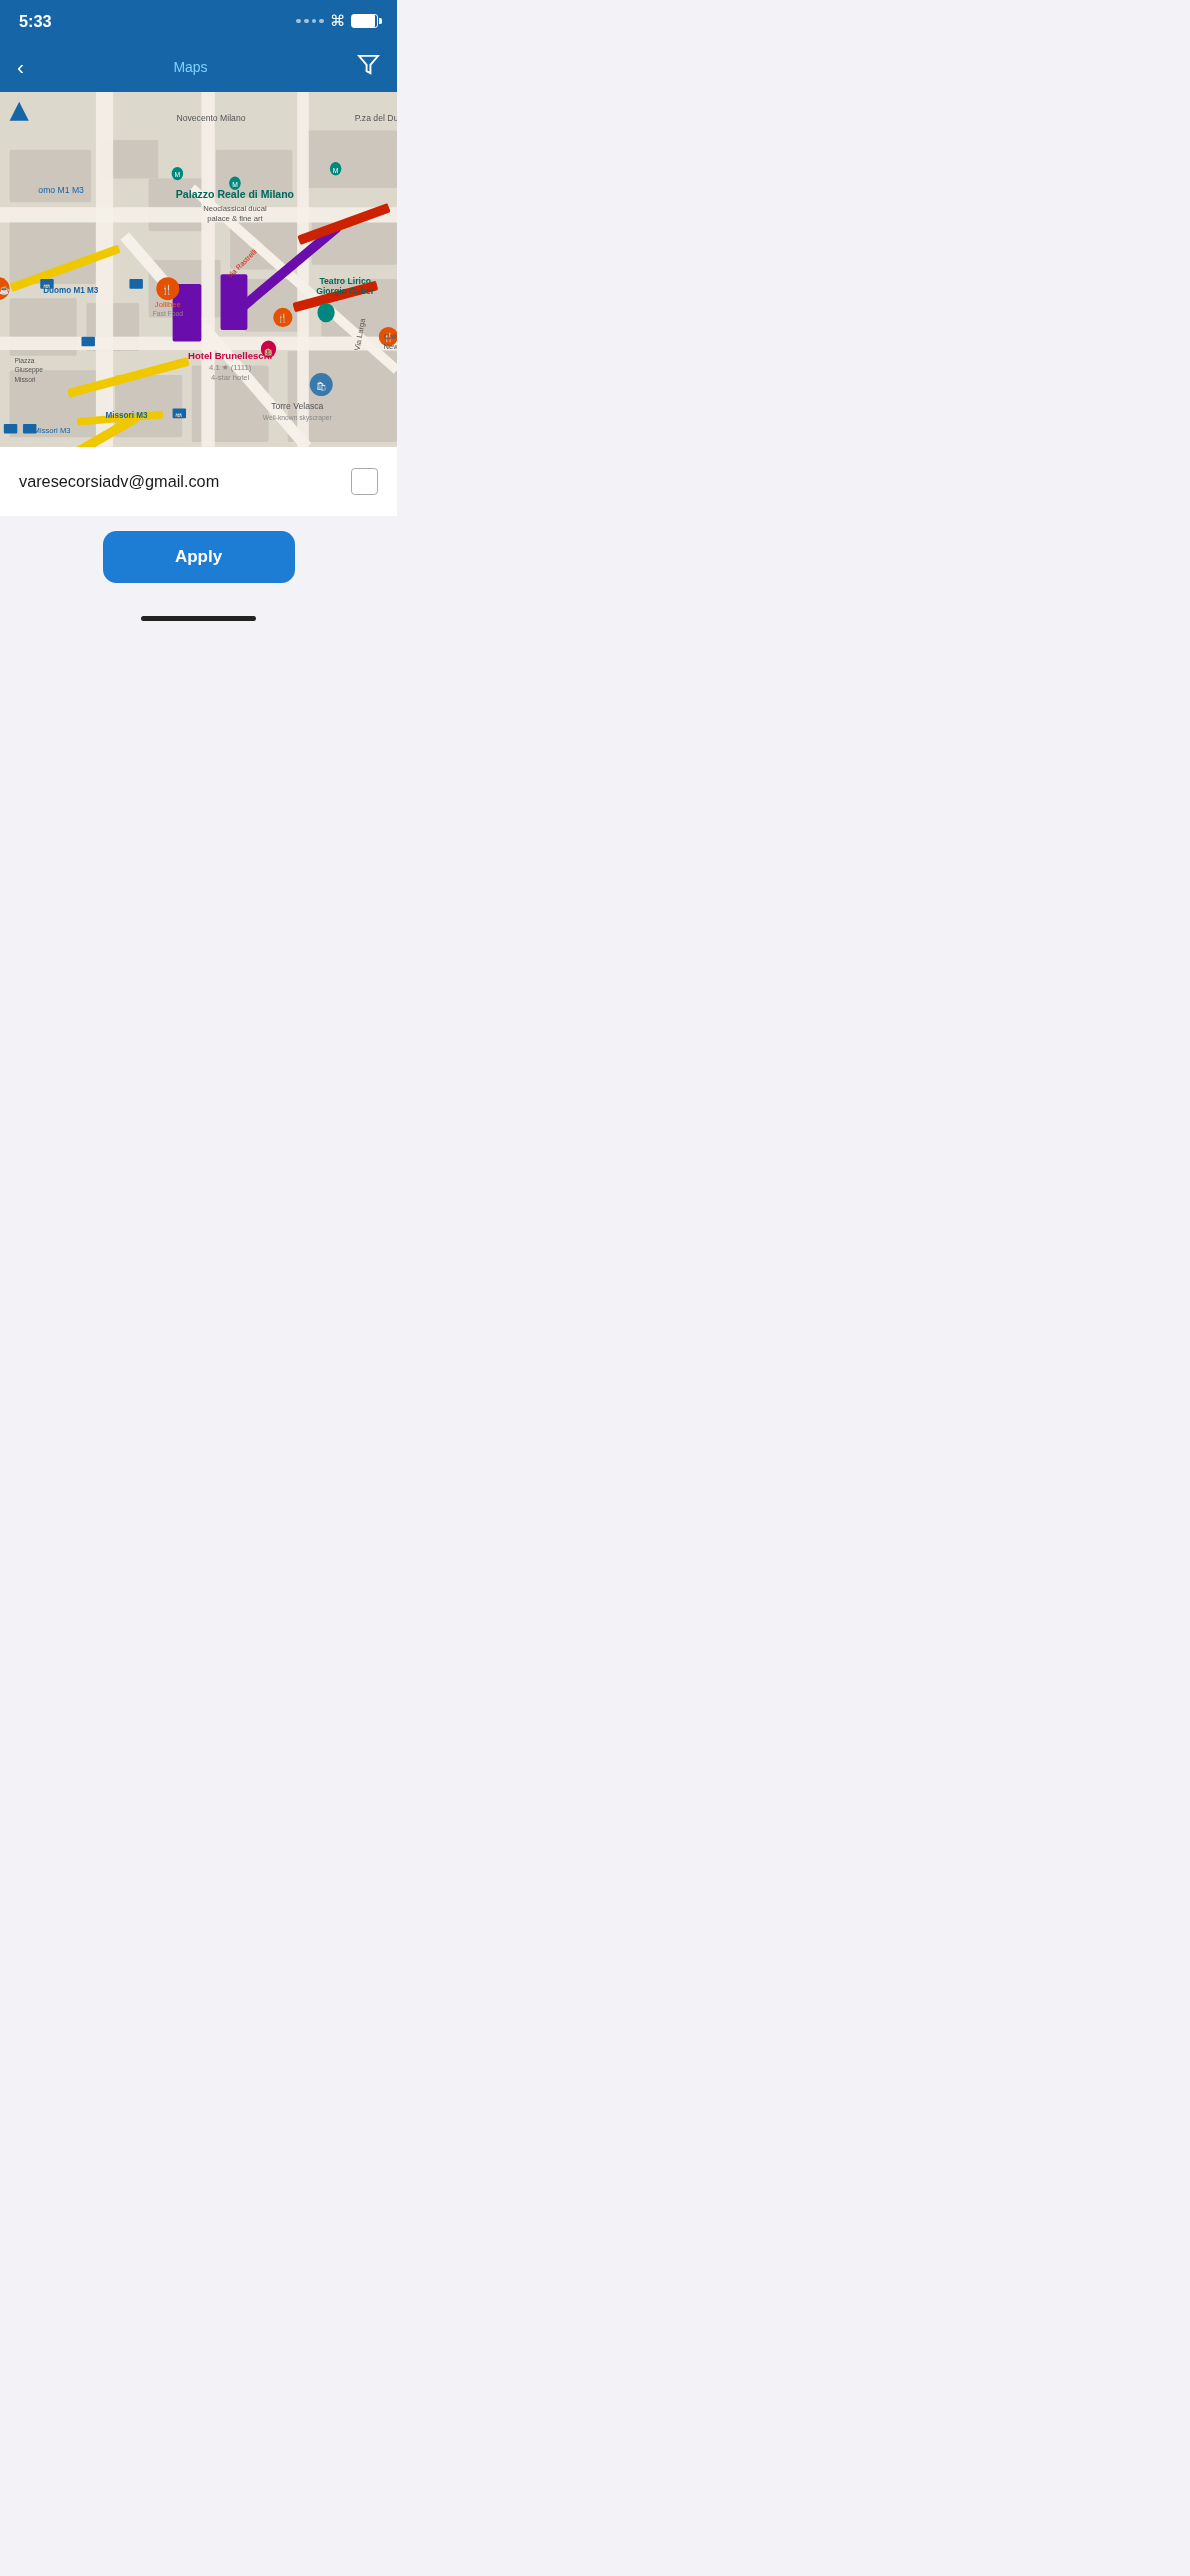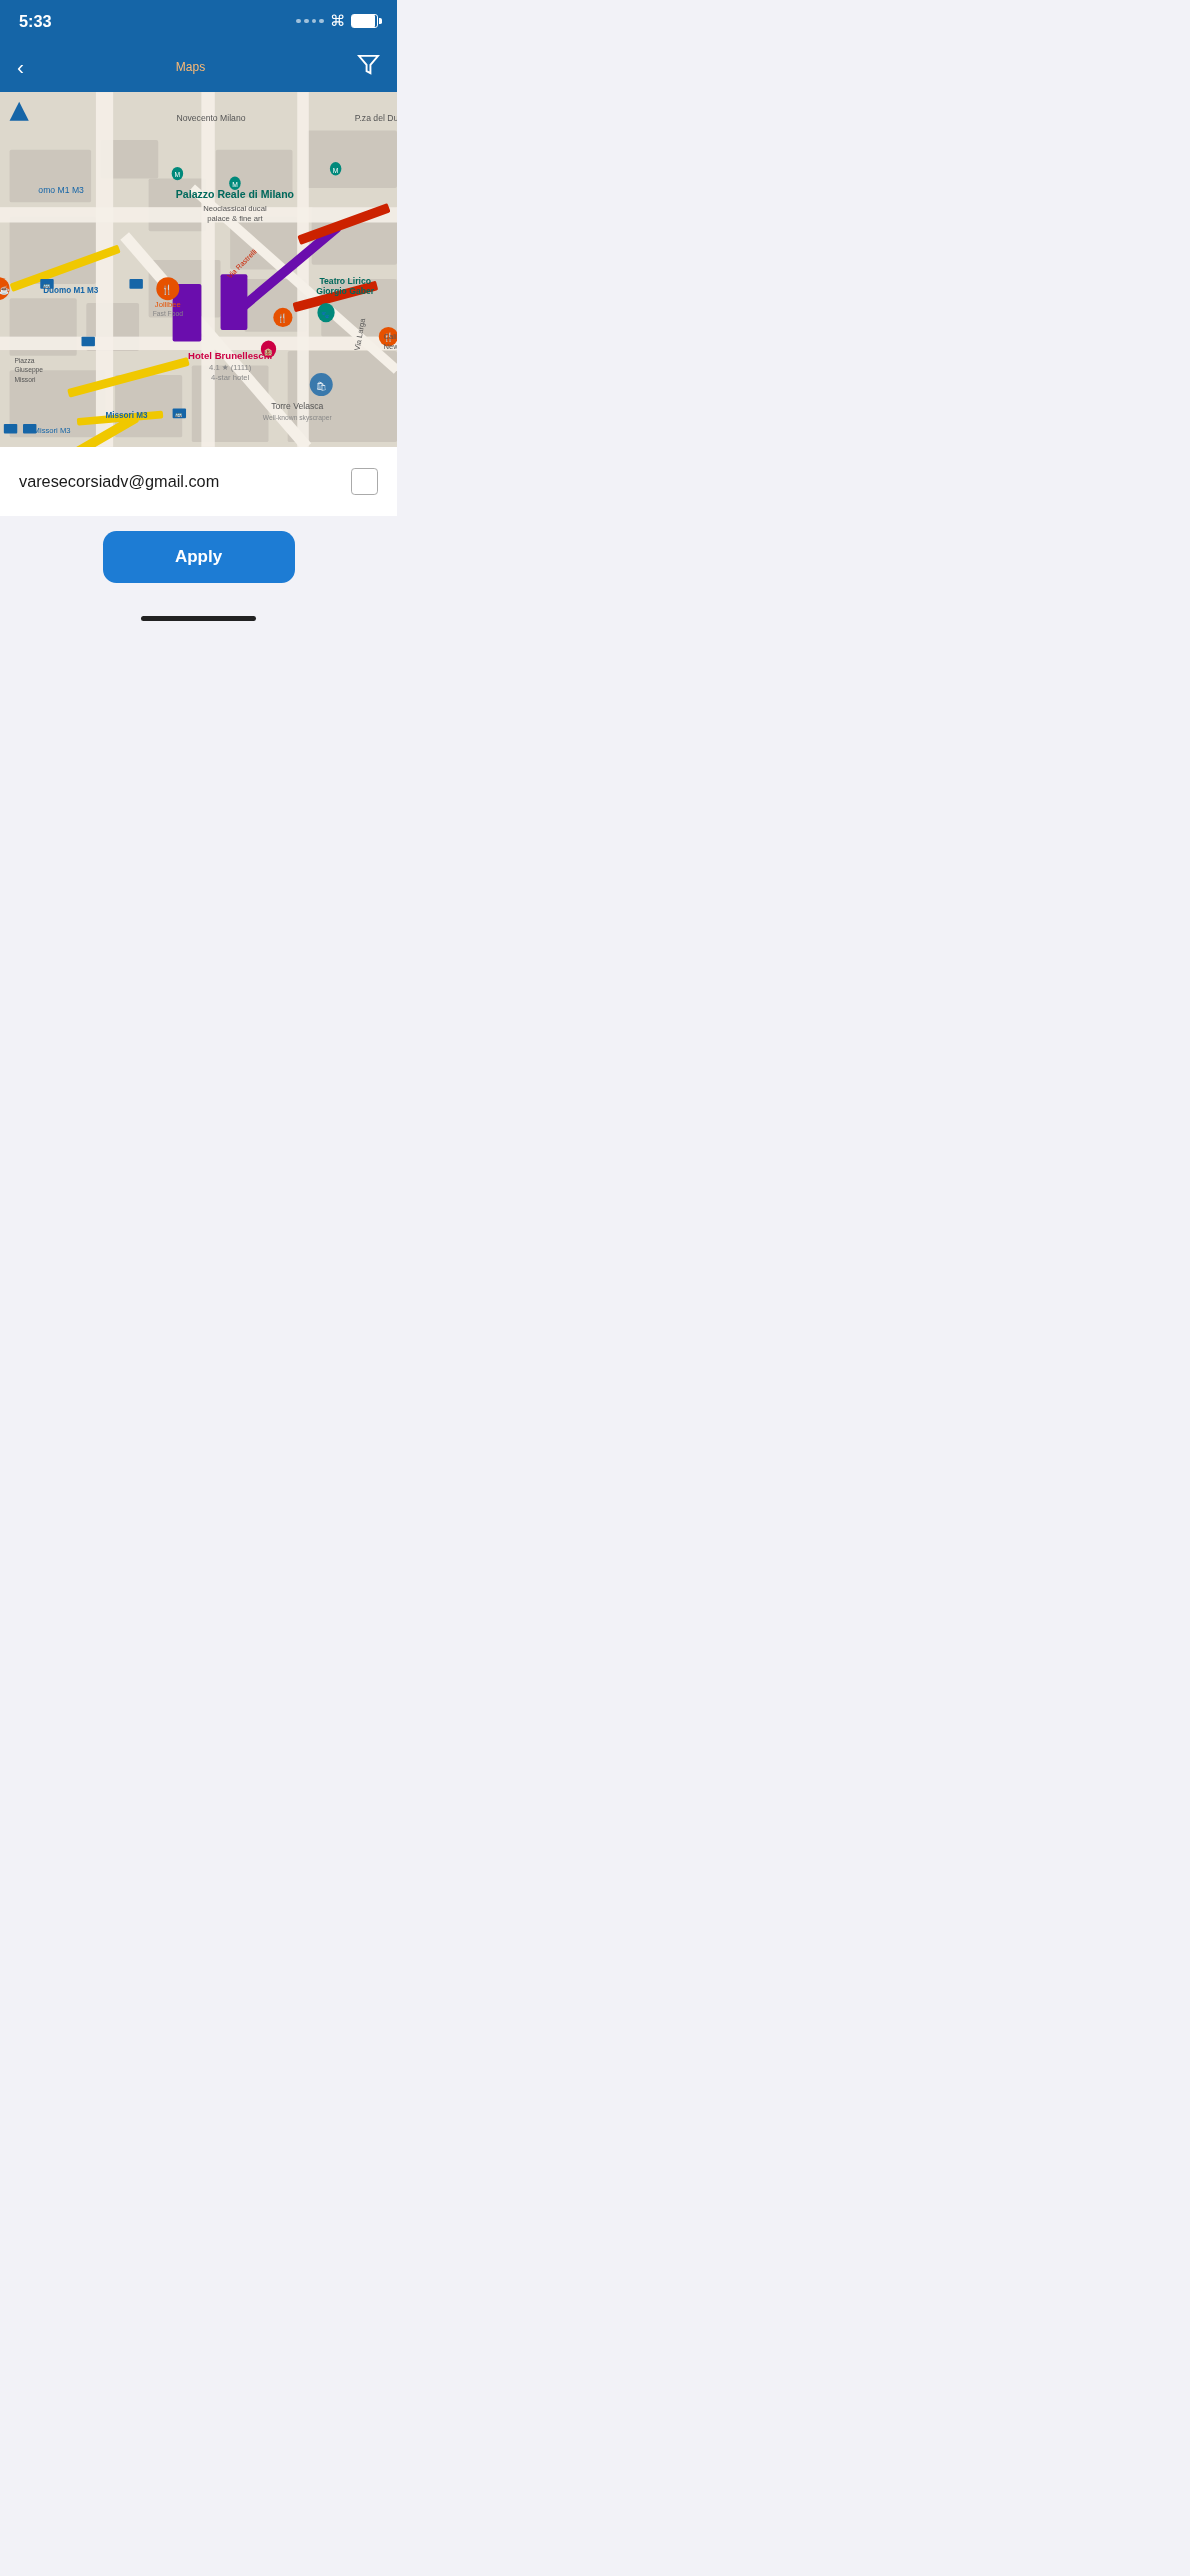--- a/index.html
+++ b/index.html
@@ -62,22 +62,22 @@
       justify-content: space-between;
       padding: 0 17px;
     }
     .nav-back {
       color: white;
       font-size: 21px;
       font-weight: 300;
       cursor: pointer;
     }
     .nav-title {
-      color: #fdba74;
-      font-size: 12px;
+      color: #7dd3fc;
+      font-size: 14px;
       font-weight: 500;
     }
     .nav-filter {
       color: white;
       font-size: 19px;
       cursor: pointer;
     }
 
     
     .map-container {

